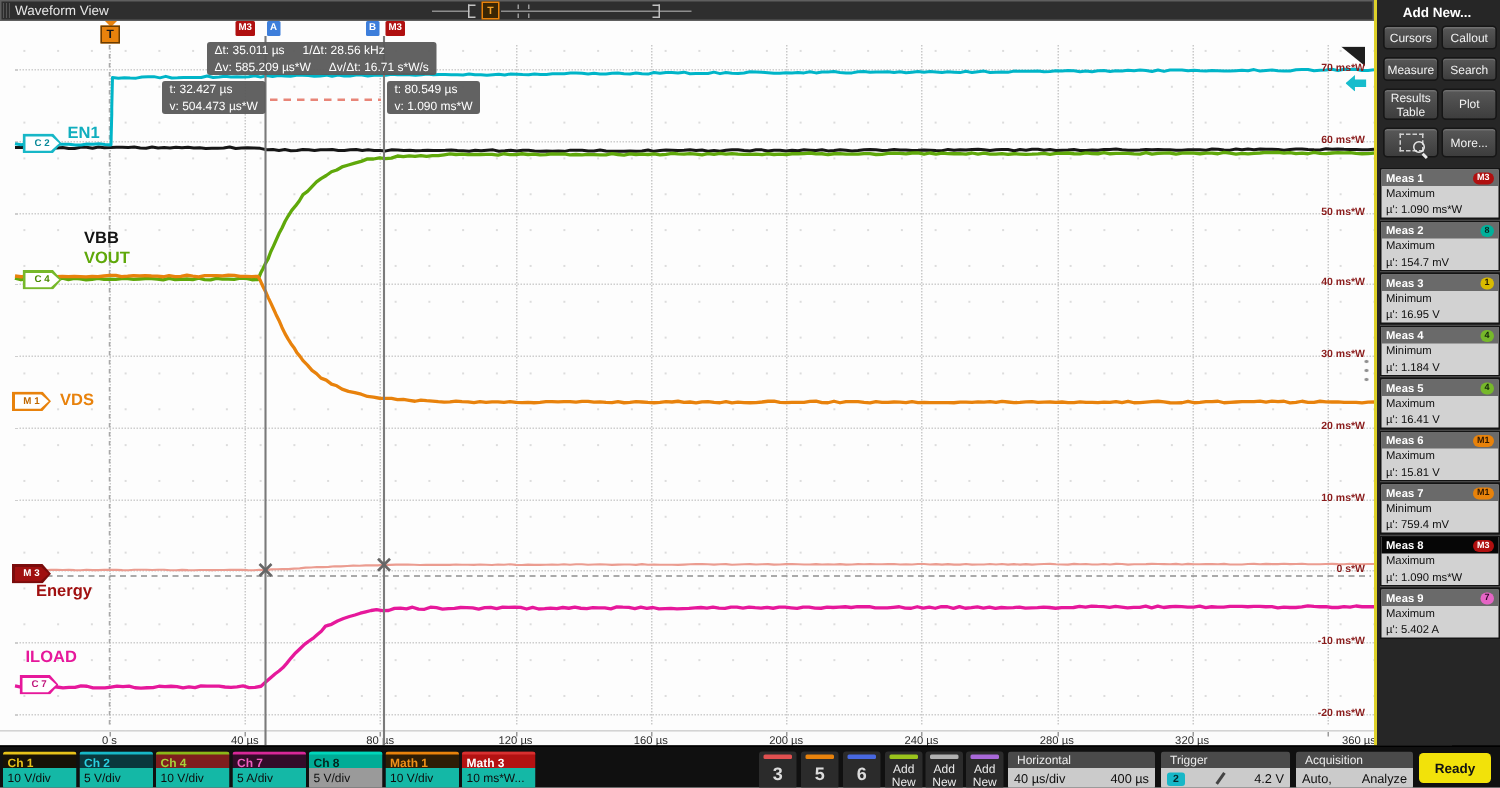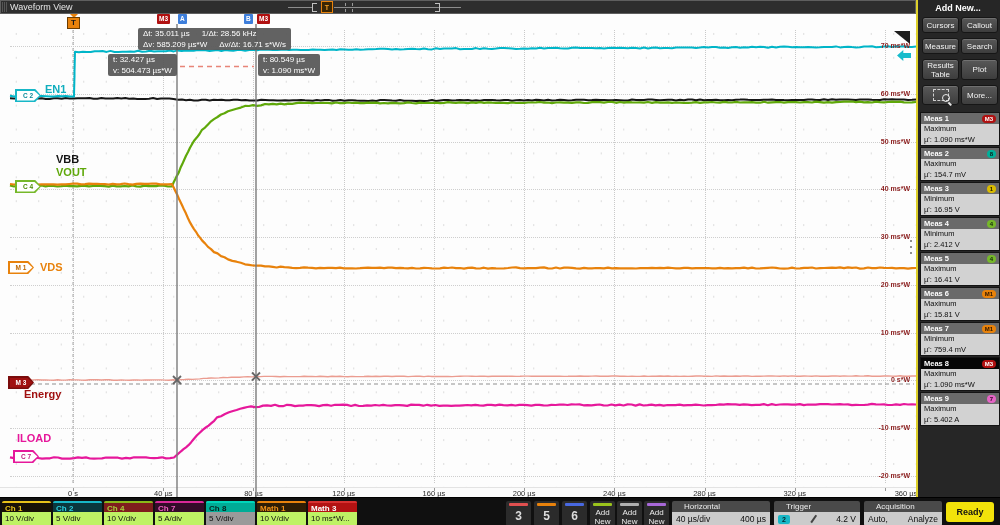--- a/index.html
+++ b/index.html
@@ -64,37 +64,37 @@
   .mbadge{height:8px;border-radius:4px;font-size:6px;font-weight:bold;line-height:8px;padding:0 3px}
   .b-m3{background:#b01010;color:#fff}.b-ch8{background:#00b09a;color:#06221d}
   .b-ch1{background:#d9bb00;color:#241d00}.b-ch4{background:#76b82a;color:#14270a}
   .b-m1{background:#e8820a;color:#301800}.b-ch7{background:#e565c5;color:#33082a}
   .mbody{padding:0 3px;color:#0e0e0e;font-size:7.5px;line-height:10.5px}
 
   
   #bottombar{position:absolute;left:0;top:497px;width:1000px;height:28px;background:#101010;border-top:1px solid #000;z-index:6}
   .chb{position:absolute;top:3px;width:49px;height:25px;border-radius:2px;overflow:hidden}
   .chb .hd{height:11px;font-size:8px;font-weight:bold;line-height:9px;padding:1px 3px 0}
-  .chb .bd{height:14px;background:#bef264;color:#0e0e0e;font-size:8px;line-height:13px;padding:0 3px}
+  .chb .bd{height:14px;background:#14b8a6;color:#0e0e0e;font-size:8px;line-height:13px;padding:0 3px}
   .chb .bd.bsel{background:#9a9a9a}
   .ch-ch1{background:#171106;color:#e8c21a;border-top:2px solid #e8c21a}
   .ch-ch2{background:#0a373d;color:#2ad0e0;border-top:2px solid #17b7c7}
   .ch-ch4{background:#7f1d1d;color:#a8d03a;border-top:2px solid #8ab818}
   .ch-ch7{background:#330b29;color:#ef5fc0;border-top:2px solid #d82898}
   .ch-ch8{background:#00ac96;color:#04231d;border-top:2px solid #00d6ba}
   .ch-m1{background:#2e1d05;color:#f09018;border-top:2px solid #e8820c}
   .ch-m3{background:#b31212;color:#fff;border-top:2px solid #d83030}
   .slot{position:absolute;top:3px;width:25px;height:25px;background:#2b2b2b;border-radius:2px;overflow:hidden}
   .slotbar{height:3px;margin:2px 3px 0;border-radius:1px}
   .sb0{background:#e05050}.sb1{background:#e8820c}.sb2{background:#4868e0}
   .ab0{background:#9ac31c}.ab1{background:#b0b0b0}.ab2{background:#a868d8}
   .slotnum{color:#dcdcdc;font-size:12px;font-weight:bold;text-align:center;margin-top:3px}
   .addtxt{color:#ececec;font-size:8px;text-align:center;line-height:9px;margin-top:2px}
   .sect{position:absolute;top:3px;border-radius:2px;overflow:hidden}
-  .sect .hd{height:11px;background:#4a4a4a;color:#ededed;font-size:8px;line-height:11px;padding:0 12px}
+  .sect .hd{height:11px;background:#4a4a4a;color:#ededed;font-size:8px;line-height:11px;padding:0 6px}
   .sect .bd{height:14px;background:#cbcbcb;color:#0e0e0e;font-size:8.5px;display:flex;align-items:center;justify-content:space-between;padding:0 4px}
   .trsrc{background:#17b7c7;color:#05262a;border-radius:2px;font-size:7px;font-weight:bold;padding:0 4px;line-height:9px}
   .slope{width:9px;height:1.5px;background:#444;transform:rotate(-55deg)}
   #ready{position:absolute;left:946px;top:4px;width:48px;height:20px;background:#f2e20a;border-radius:3px;color:#131313;font-size:9px;font-weight:bold;display:flex;align-items:center;justify-content:center}
 </style>
 </head>
 <body>
 
 <div id="plot">
     <div class="vgrid" style="left: 73px; top: 16px; height: 453px;"></div>
@@ -248,21 +248,21 @@
           <div>µ': 16.95 V</div>
         </div>
       </div>
       <div class="mcard" style="top: 105px;">
         <div class="mhead">
           <span>Meas 4</span>
           <span class="mbadge b-ch4">4</span>
         </div>
         <div class="mbody">
           <div>Minimum</div>
-          <div>µ': 2.412 V</div>
+          <div>µ': 1.184 V</div>
         </div>
       </div>
       <div class="mcard" style="top: 140px;">
         <div class="mhead">
           <span>Meas 5</span>
           <span class="mbadge b-ch4">4</span>
         </div>
         <div class="mbody">
           <div>Maximum</div>
           <div>µ': 16.41 V</div>

